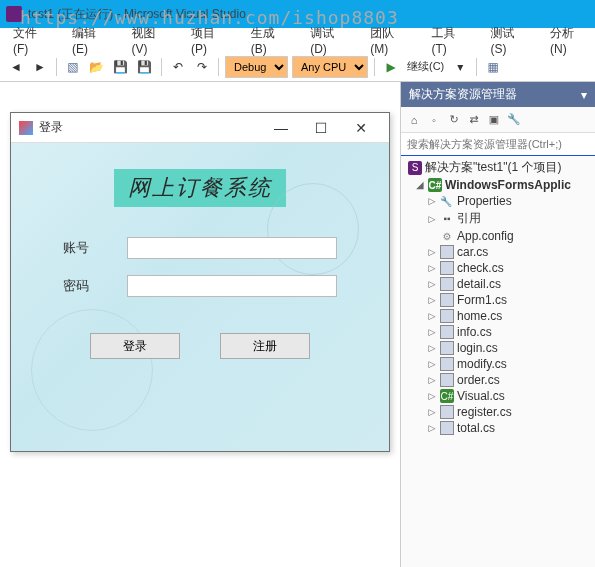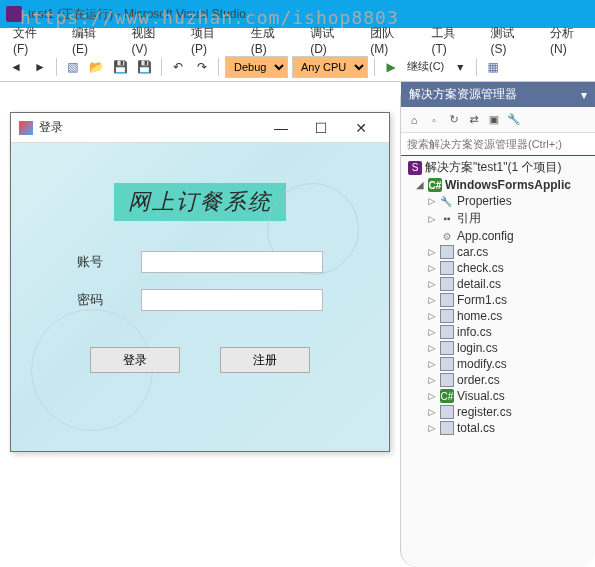--- a/index.html
+++ b/index.html
@@ -20,31 +20,31 @@
 .toolbar .link-text { color: #333; font-size: 11px; cursor: pointer; padding: 0 2px; }
 
 .workspace { display: flex; height: calc(567px - 28px - 24px - 30px); }
 .designer { flex: 1; background: #fff; position: relative; padding: 30px 10px; }
 
 .form-window { width: 380px; height: 340px; border: 1px solid #707070; background: #fff; box-shadow: 2px 2px 6px rgba(0,0,0,0.2); }
 .form-titlebar { height: 30px; display: flex; align-items: center; padding: 0 8px; background: #fff; border-bottom: 1px solid #ddd; }
 .form-titlebar .ficon { width: 14px; height: 14px; background: linear-gradient(135deg,#f44,#4af); margin-right: 6px; }
 .form-titlebar .ftitle { flex: 1; font-size: 12px; }
 .form-titlebar .wbtn { width: 40px; height: 28px; display: flex; align-items: center; justify-content: center; cursor: pointer; font-size: 14px; }
-.form-body { height: calc(100% - 30px); background: linear-gradient(135deg, #d8f0f5 0%, #c8e8f0 40%, #d0ecf2 100%); position: relative; padding: 36px; }
+.form-body { height: calc(100% - 30px); background: linear-gradient(135deg, #d8f0f5 0%, #c8e8f0 40%, #d0ecf2 100%); position: relative; padding: 22px; }
 .form-body::before { content:""; position:absolute; top:40px; right:30px; width:90px; height:90px; border:1px solid rgba(160,200,210,0.5); border-radius:50%; }
 .form-body::after { content:""; position:absolute; bottom:20px; left:20px; width:120px; height:120px; border:1px solid rgba(160,200,210,0.4); border-radius:50%; }
 .app-title { background: #5fd4c4; color: #2a2a2a; font-size: 22px; padding: 4px 14px; width: fit-content; margin: 4px auto 30px; font-style: italic; font-family: KaiTi, serif; letter-spacing: 2px; }
 .field-row { display: flex; align-items: center; margin: 16px 30px; gap: 28px; position: relative; z-index: 1; }
 .field-row label { font-size: 13px; width: 36px; }
 .field-row input { flex: 1; height: 22px; border: 1px solid #bbb; background: #fff; padding: 0 6px; font-size: 12px; }
 .btn-row { display: flex; justify-content: center; gap: 40px; margin-top: 36px; position: relative; z-index: 1; }
 .btn-row button { width: 90px; height: 26px; background: #e8e8e8; border: 1px solid #aaa; font-size: 12px; cursor: pointer; }
 
-.solution-panel { width: 220px; background: #fafafa; border-left: 1px solid #ccc; display: flex; flex-direction: column; border-radius: 17px; }
+.solution-panel { width: 220px; background: #fafafa; border-left: 1px solid #ccc; display: flex; flex-direction: column; }
 .sp-header { background: #5b7199; color: #fff; font-size: 12px; padding: 4px 8px; display: flex; align-items: center; justify-content: space-between; }
 .sp-toolbar { height: 26px; display: flex; align-items: center; padding: 0 4px; gap: 2px; border-bottom: 1px solid #ddd; }
 .sp-toolbar .spbtn { width: 18px; height: 18px; display: flex; align-items: center; justify-content: center; cursor: pointer; font-size: 11px; color: #555; }
 .sp-search { border-bottom: 1px solid #1d4ed8; }
 .sp-search input { width: 100%; height: 22px; border: none; padding: 0 6px; font-size: 11px; background: #fff; }
 .sp-tree { flex: 1; overflow: auto; font-size: 12px; padding: 2px 0; }
 .tree-node { display: flex; align-items: center; padding: 1px 4px; cursor: pointer; white-space: nowrap; }
 .tree-node .arrow { width: 10px; text-align: center; color: #666; font-size: 9px; }
 .tree-node .nicon { width: 14px; height: 14px; margin: 0 3px; display: inline-flex; align-items: center; justify-content: center; font-size: 10px; }
 .indent-1 { padding-left: 14px; }

